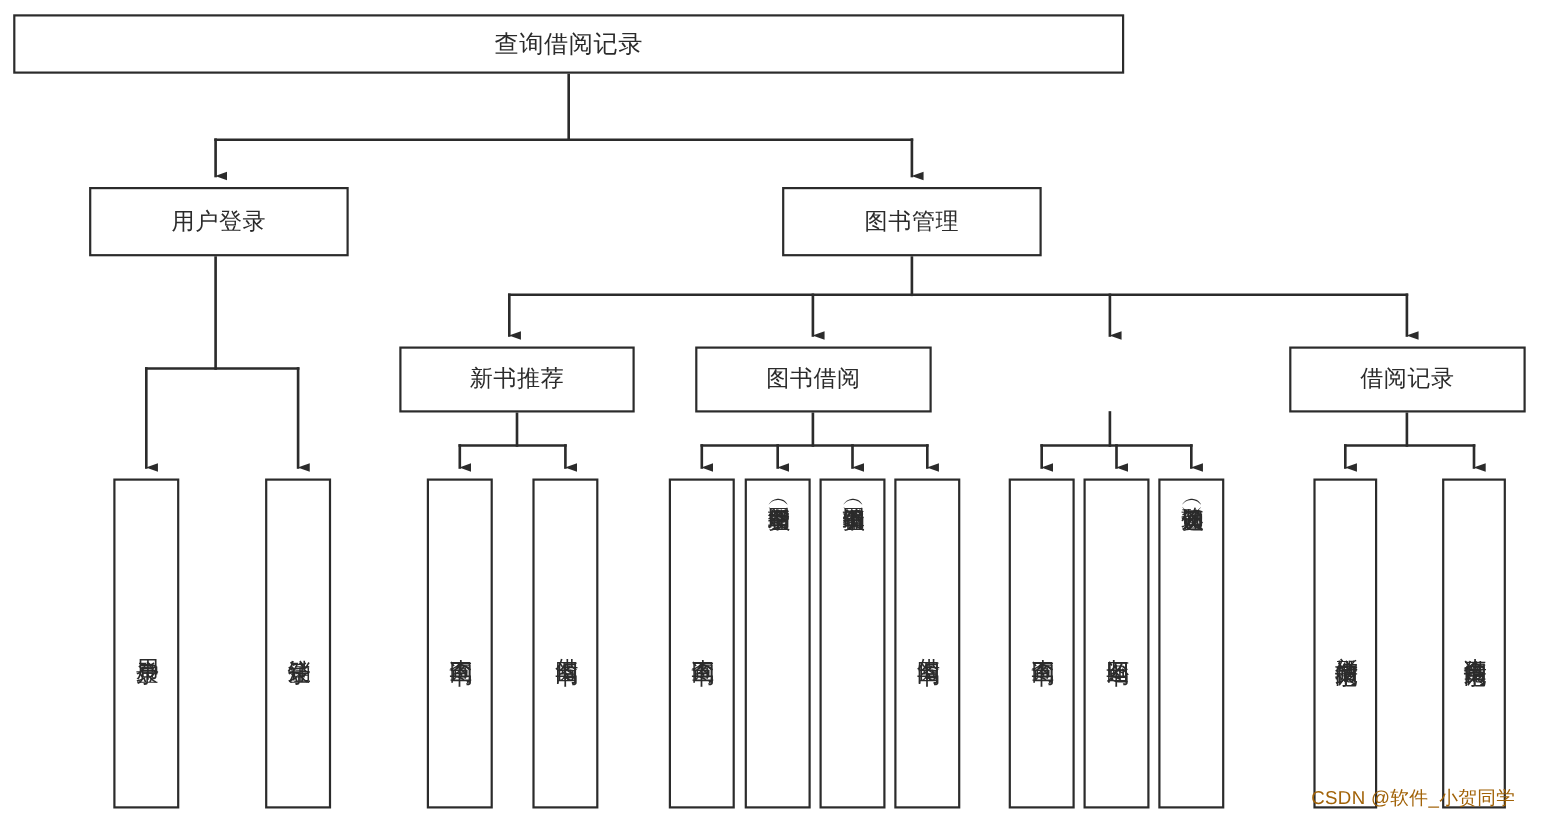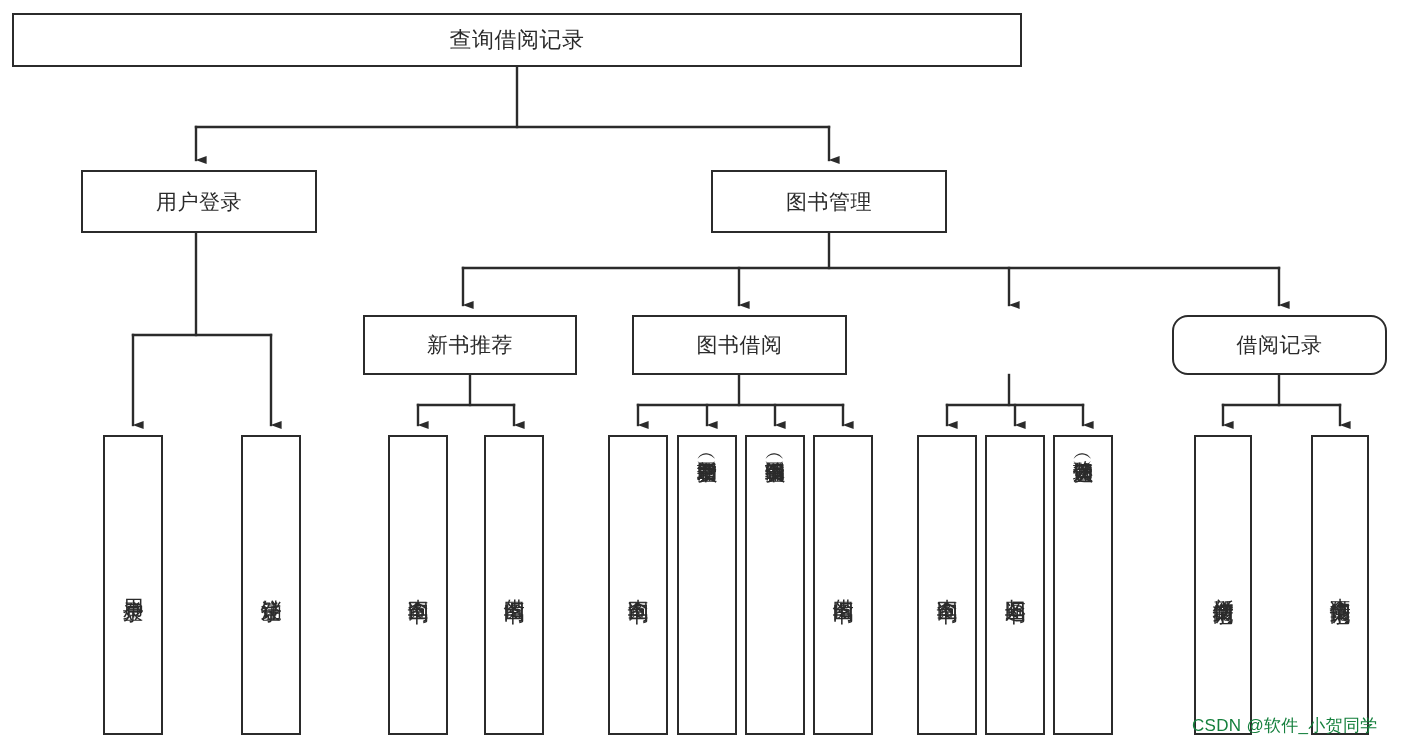--- a/index.html
+++ b/index.html
@@ -68,21 +68,21 @@
   }
   .node.vertical.center-v {
     align-items: center;
     padding-top: 0;
   }
   #watermark {
     position: absolute;
     left: 1192px;
     top: 714px;
     font-size: 17px;
-    color: #15803d;
+    color: #a16207;
     white-space: nowrap;
     font-family: "Liberation Sans", "DejaVu Sans", sans-serif;
     letter-spacing: 0.3px;
   }
 </style>
 </head>
 <body>
 
 <div id="diagram-root">
 
@@ -148,21 +148,21 @@
   <div class="node horizontal" style="left:711px; top:170px; width:236px; height:63px;">
     <span class="node-label">图书管理</span>
   </div>
 
   <div class="node horizontal" style="left:632px; top:315px; width:215px; height:60px;">
     <span class="node-label">图书借阅</span>
   </div>
   <div class="node horizontal" style="left:363px; top:315px; width:214px; height:60px;">
     <span class="node-label">新书推荐</span>
   </div>
-  <div class="node horizontal" style="left:1172px; top:315px; width:215px; height:60px;border-radius:16px;">
+  <div class="node horizontal" style="left:1172px; top:315px; width:215px; height:60px;">
     <span class="node-label">借阅记录</span>
   </div>
 
   <div class="node vertical center-v" style="left:103px; top:435px; width:60px; height:300px;">
     <span class="node-label">用户登录</span>
   </div>
   <div class="node vertical center-v" style="left:241px; top:435px; width:60px; height:300px;">
     <span class="node-label">注销登录</span>
   </div>
 

